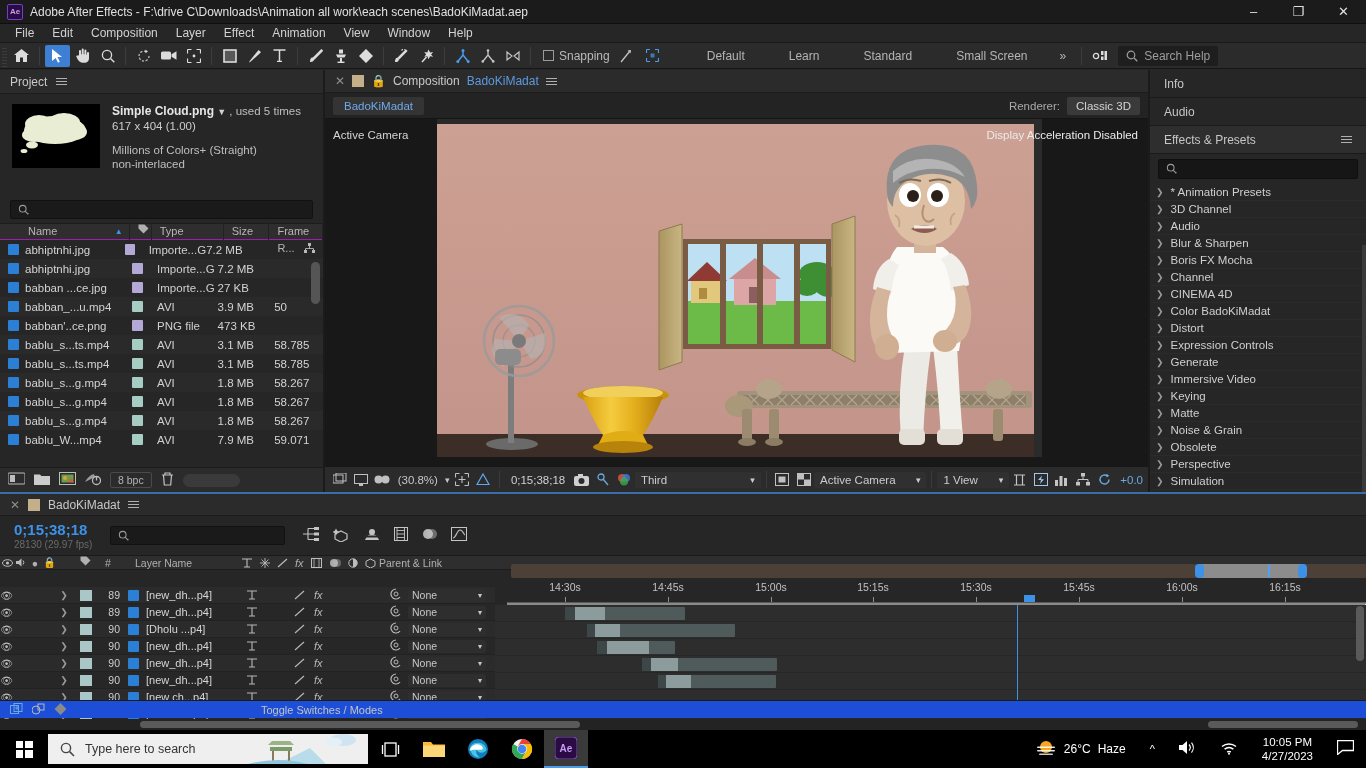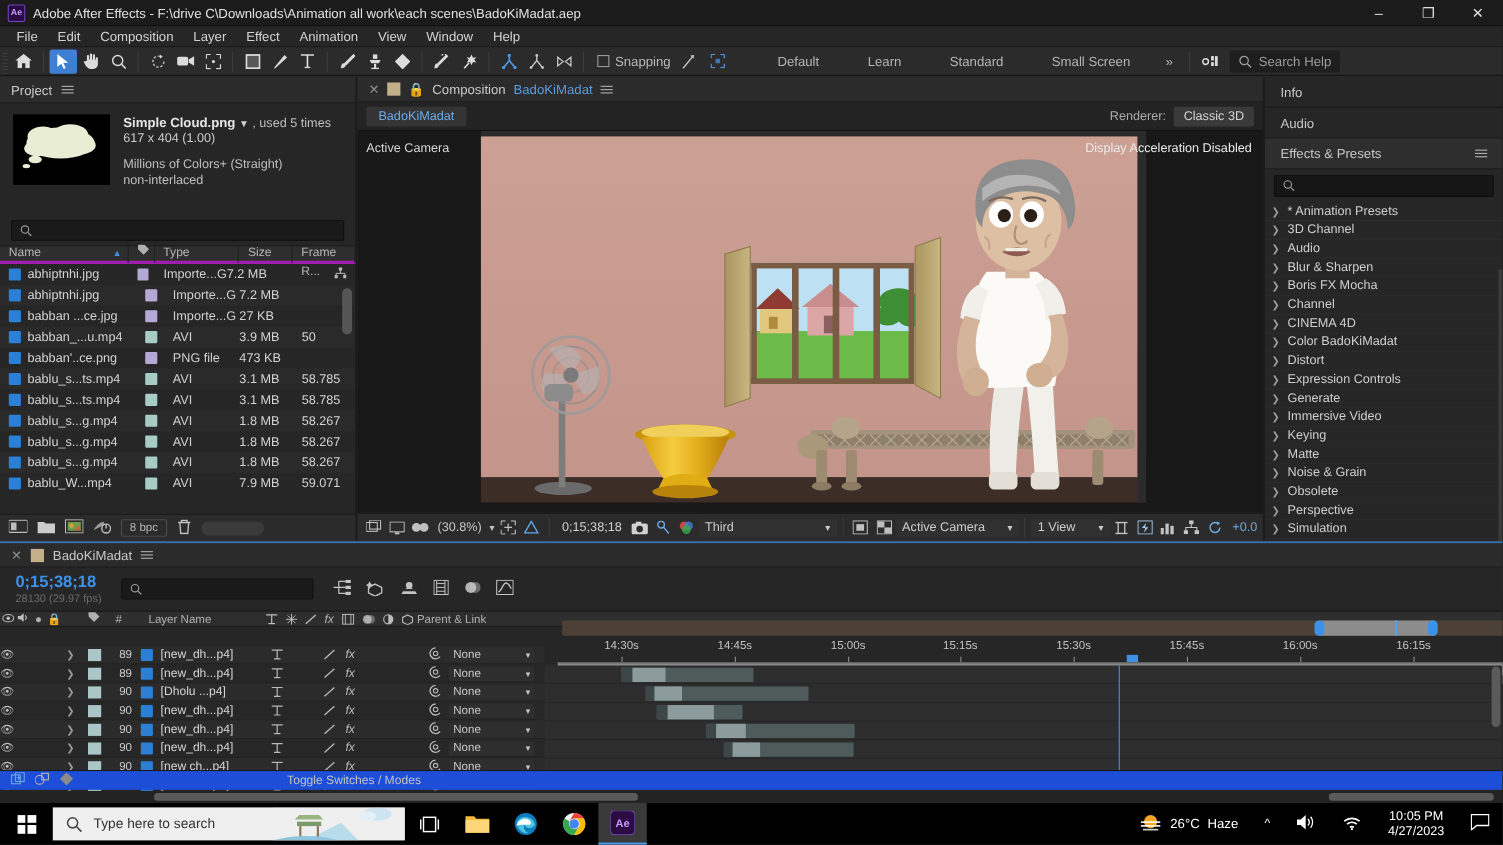--- a/index.html
+++ b/index.html
@@ -67,22 +67,22 @@
   .proj-info { height:100px; display:flex; padding:10px 0 0 12px; gap:12px; }
   .thumb { width:88px; height:64px; background:#000; position:relative; overflow:hidden;}
   .meta { font-size:11.5px; line-height:14px; color:#bfbfbf; }
   .meta .fname { color:#e6e6e6; font-weight:bold; font-size:12px;}
   .meta .dim { color:#cdcdcd; }
   .meta .sp { margin-top:10px; }
   .proj-search { margin:6px 10px 4px 10px; height:19px; background:#1a1a1a;
                  border:1px solid #111; border-radius:2px; display:flex; align-items:center;
                  padding-left:7px; }
   .col-head { height:17px; background:#2e2e2e; display:flex; align-items:center;
-              border-top:1px solid #1c1c1c; border-bottom:3px solid #a21caf;
-              font-size:11px; color:#b6b6b6; }
+              border-top:1px solid #1c1c1c; border-bottom:1px solid #a21caf;
+              font-size:11px; color:#b6b6b6;padding-left:20px; }
   .ch { padding-left:8px; position:relative; height:17px; line-height:17px;
         border-right:1px solid #222; }
   .filelist { flex:1; overflow:hidden; position:relative; }
   .frow { height:19px; display:flex; align-items:center; font-size:11.5px; color:#d3d3d3; }
   .frow:nth-child(even){ background:#2a2a2a; }
   .ficon { width:11px; height:11px; margin:0 6px 0 8px; border-radius:1px; flex:0 0 auto;}
   .ficon.img { background:#2b7fd4; }
   .ficon.vid { background:#2b7fd4; }
   .fname-c { width:110px; overflow:hidden; white-space:nowrap; }
   .fswatch { width:11px; height:11px; border-radius:1px; margin-right:14px;}

